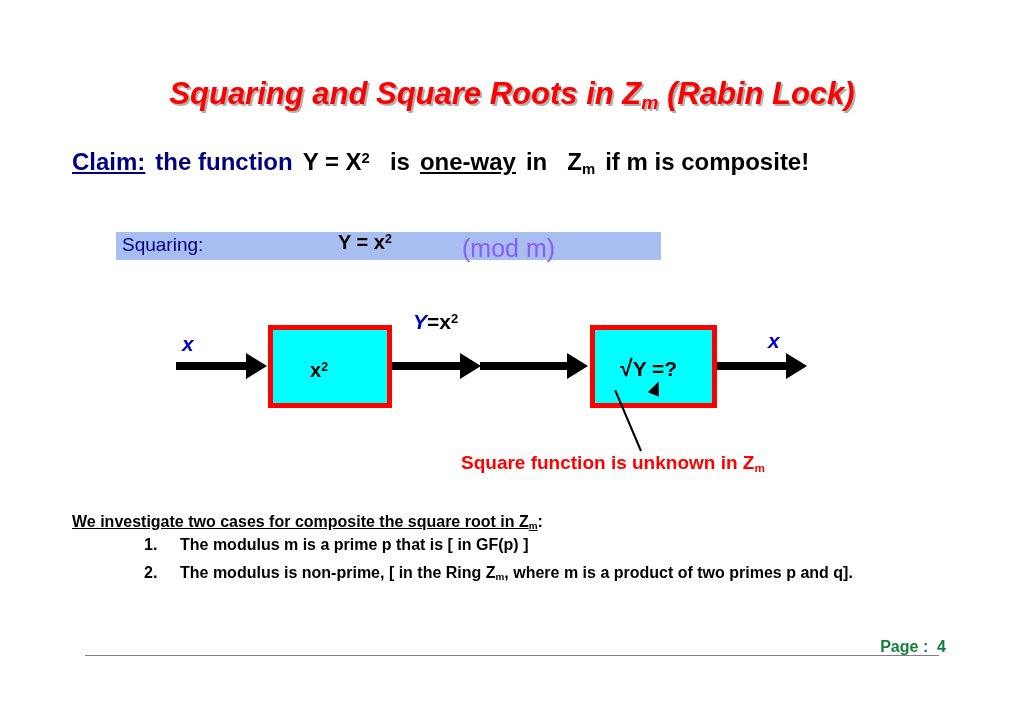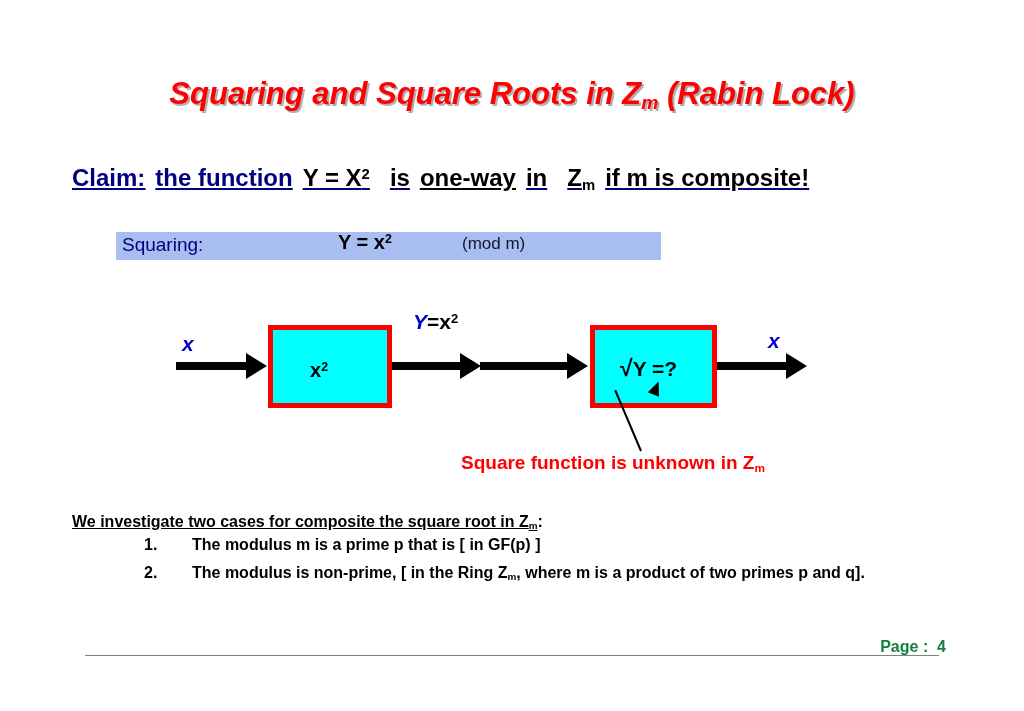--- a/index.html
+++ b/index.html
@@ -35,26 +35,25 @@
     text-shadow: 2px 2px 0 #b0b0b0;
     white-space: nowrap;
   }
   sub { font-size: 0.62em; vertical-align: -0.25em; }
   sup { font-size: 0.62em; vertical-align: 0.45em; }
 
   
   .claim {
     position: absolute;
     left: 72px;
-    top: 164px;
+    top: 148px;
     font-size: 24px;
     font-weight: bold;
     color: #000080;
     white-space: nowrap;
-    text-decoration: underline;
   }
   .claim .u { text-decoration: underline; }
   .claim .blk { color: #000000; }
   .claim .sp { display: inline-block; width: 10px; }
 
   
   .band {
     position: absolute;
     left: 116px;
     top: 232px;
@@ -77,22 +76,22 @@
     top: 231px;
     font-size: 20px;
     font-weight: bold;
     color: #000000;
     white-space: nowrap;
   }
   .band-mod {
     position: absolute;
     left: 462px;
     top: 234px;
-    font-size: 17px;
-    color: #0f172a;
+    font-size: 25px;
+    color: #8b5cf6;
     white-space: nowrap;
   }
 
   
   .box {
     position: absolute;
     background: #00ffff;
     border: 5px solid #ff0000;
     box-sizing: border-box;
   }
@@ -182,21 +181,21 @@
     left: 72px;
     font-size: 16px;
     font-weight: bold;
     color: #000000;
     white-space: nowrap;
   }
   #btm-heading { top: 513px; }
   #btm-heading .u { text-decoration: underline; }
   .btm-item { position: absolute; left: 72px; font-size: 16px; font-weight: bold; color:#000; white-space: nowrap; }
   .btm-num { position: absolute; left: 72px; }
-  .btm-body { position: absolute; left: 120px; }
+  .btm-body { position: absolute; left: 108px; }
   #item1 { top: 536px; }
   #item2 { top: 564px; }
 
   
   .footer-rule {
     position: absolute;
     left: 85px;
     top: 655px;
     width: 854px;
     height: 1px;

